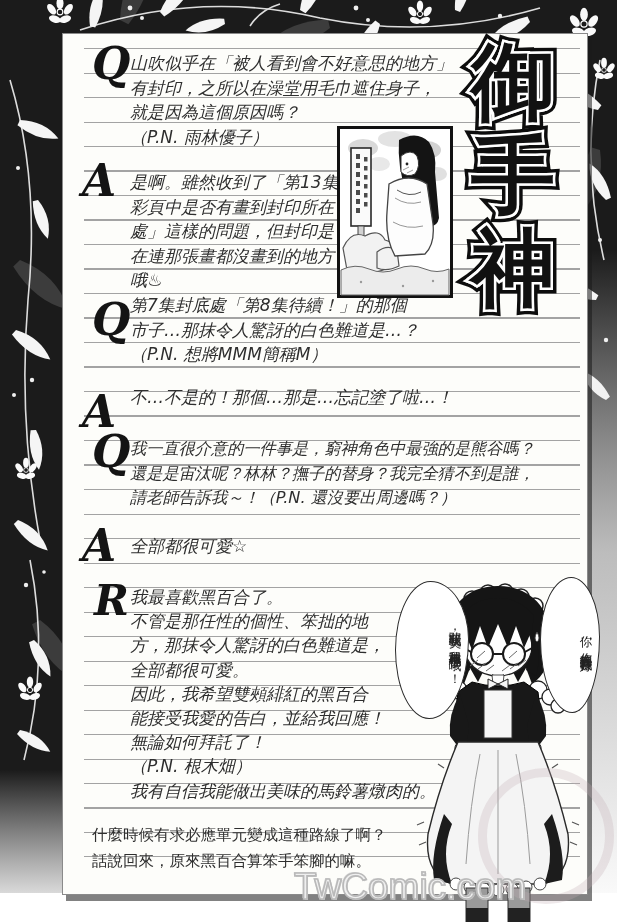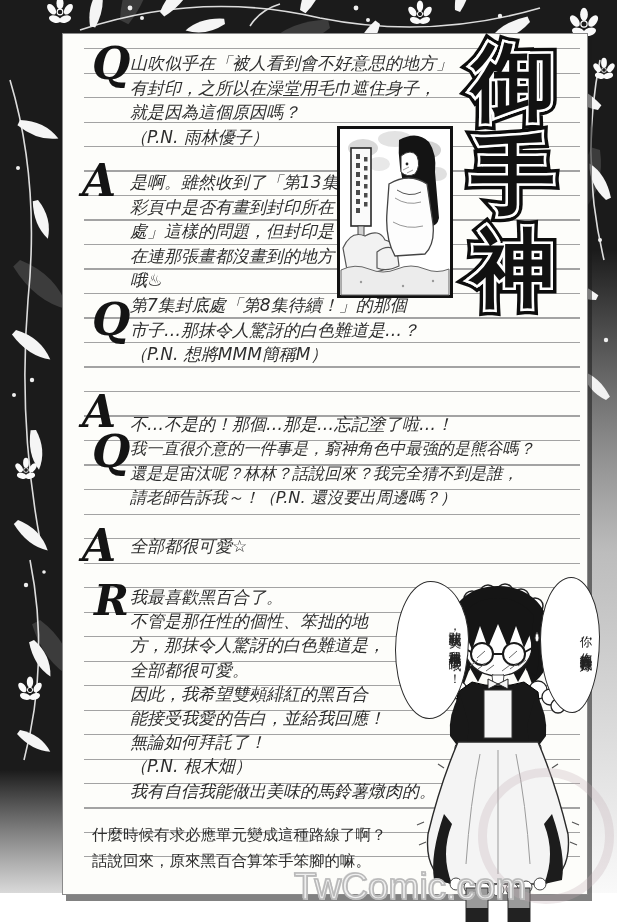--- a/index.html
+++ b/index.html
@@ -19,21 +19,21 @@
   .rules{
     position:absolute;left:22px;right:8px;top:15px;height:828px;
     background:repeating-linear-gradient(to bottom,#a3a3a3 0 1px,transparent 1px 24.5px);
   }
   
   .entry{position:absolute;color:#2e2e2e;left:130px;z-index:2;font-size:17px;font-style:italic;}
   .tl{height:24.5px;line-height:24.5px;white-space:nowrap;}
   .e0{top:51px}
   .e1{top:170px;width:250px}
   .e2{top:293px}
-  .e3{top:412px}
+  .e3{top:385px}
   .e4{top:437px;font-size:16.2px}
   .e5{top:534px}
   .e6{top:585px}
   .e6 .tl{height:24.2px;line-height:24.2px}
   .letter{
     position:absolute;z-index:2;color:#141414;
     font-family:"DejaVu Serif","Liberation Serif",serif;
     font-style:italic;font-weight:bold;font-size:44px;line-height:44px;
   }
   .l0{left:92px;top:42px}
@@ -208,21 +208,21 @@
 <div class="entry e2">
   <div class="tl">第7集封底處「第8集待續！」的那個</div>
   <div class="tl">市子…那抹令人驚訝的白色難道是…？</div>
   <div class="tl">（P.N. 想將MMM簡稱M）</div>
 </div>
 <div class="entry e3">
   <div class="tl">不…不是的！那個…那是…忘記塗了啦…！</div>
 </div>
 <div class="entry e4">
   <div class="tl">我一直很介意的一件事是，窮神角色中最強的是熊谷嗎？</div>
-  <div class="tl">還是是宙汰呢？林林？話說回來？我完全猜不到是誰，</div>
+  <div class="tl">還是是宙汰呢？林林？撫子的替身？我完全猜不到是誰，</div>
   <div class="tl">請老師告訴我～！（P.N. 還沒要出周邊嗎？）</div>
 </div>
 <div class="entry e5">
   <div class="tl">全部都很可愛☆</div>
 </div>
 <div class="entry e6">
   <div class="tl">我最喜歡黑百合了。</div>
   <div class="tl">不管是那任性的個性、笨拙的地</div>
   <div class="tl">方，那抹令人驚訝的白色難道是，</div>
   <div class="tl">全部都很可愛。</div>

